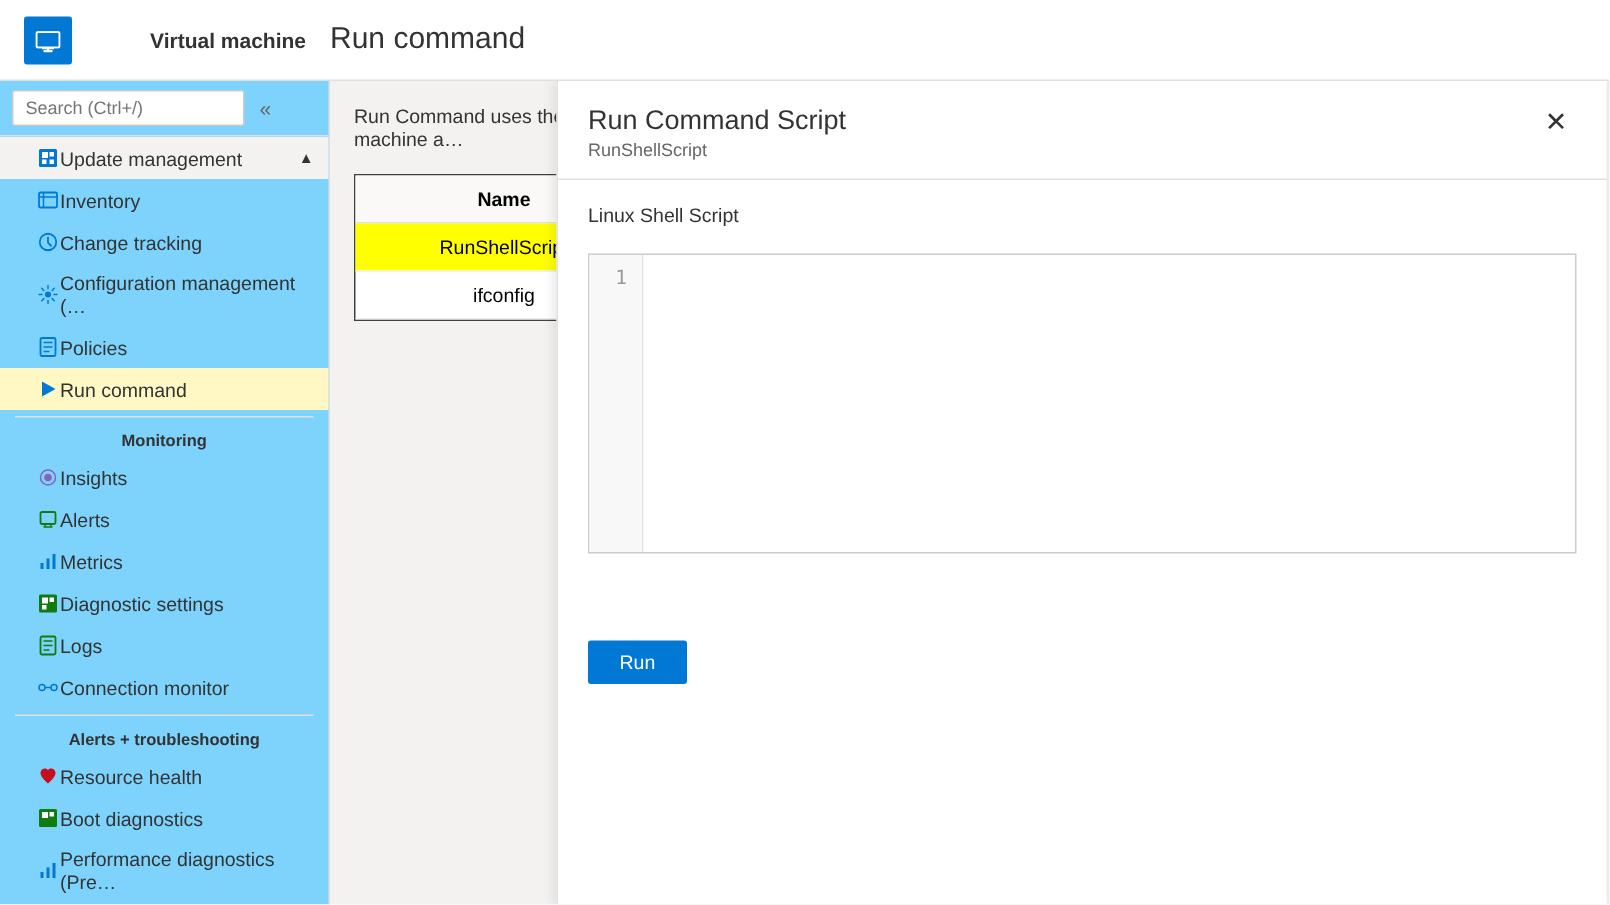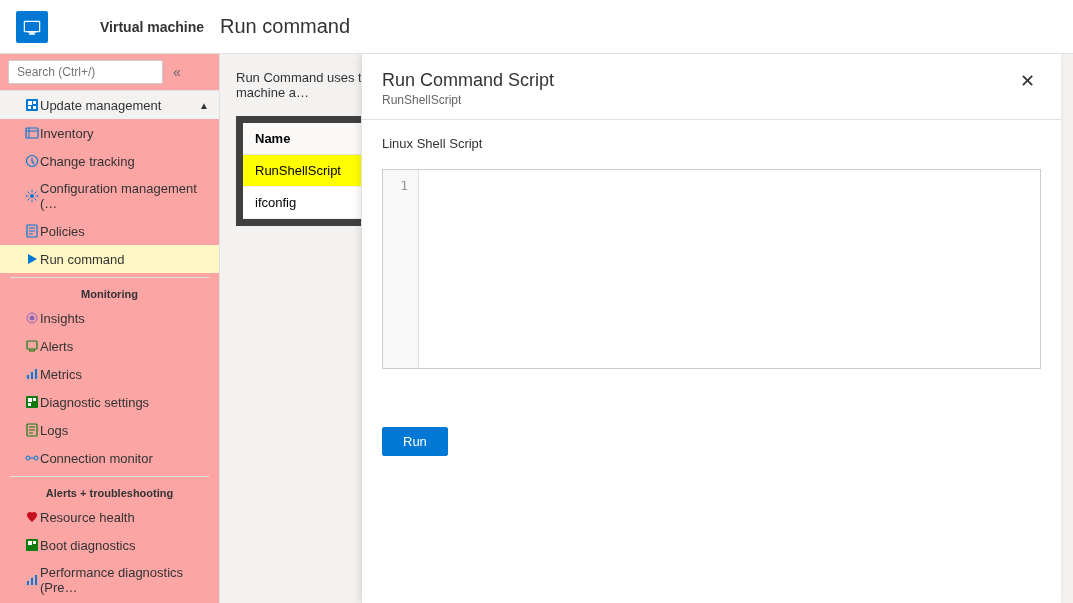--- a/index.html
+++ b/index.html
@@ -25,21 +25,21 @@
     .vm-info { display: flex; flex-direction: column; margin-left: 40px; }
     .vm-name { font-size: 14px; font-weight: 600; color: #333; }
     .header-title { font-size: 20px; font-weight: 300; color: #333; margin-left: 4px; }
 
     
     .main-layout { display: flex; flex: 1; overflow: hidden; }
 
     
     .sidebar {
       width: 220px;
-      background: #fca5a5;
+      background: #7dd3fc;
       border-right: 1px solid #e0e0e0;
       display: flex;
       flex-direction: column;
       overflow: hidden;
       flex-shrink: 0;
     }
     .search-box {
       display: flex;
       align-items: center;
       padding: 6px 8px;
@@ -103,42 +103,43 @@
       padding: 16px;
       position: relative;
     }
     .content-description {
       font-size: 13px;
       color: #333;
       margin-bottom: 16px;
       max-width: 400px;
     }
     .commands-table {
-      border: 7px solid #404040;
+      border: 1px solid #404040;
       background: #fff;
       width: 200px;
+      text-align: center;
     }
     .commands-table-header {
       padding: 8px 12px;
       font-weight: 600;
       font-size: 13px;
       border-bottom: 1px solid #e0e0e0;
       background: #faf9f8;
     }
     .commands-table-row {
       padding: 8px 12px;
       cursor: pointer;
       border-bottom: 1px solid #f0f0f0;
     }
     .commands-table-row.selected { background: #ffff00; }
 
     
     .panel-overlay {
       position: absolute;
-      top: 0; right: 12px;
+      top: 0; right: 2px;
       width: 700px;
       height: 100%;
       background: #fff;
       border-left: 1px solid #e0e0e0;
       box-shadow: -2px 0 8px rgba(0,0,0,0.1);
       display: flex;
       flex-direction: column;
       padding: 0;
     }
     .panel-header {

